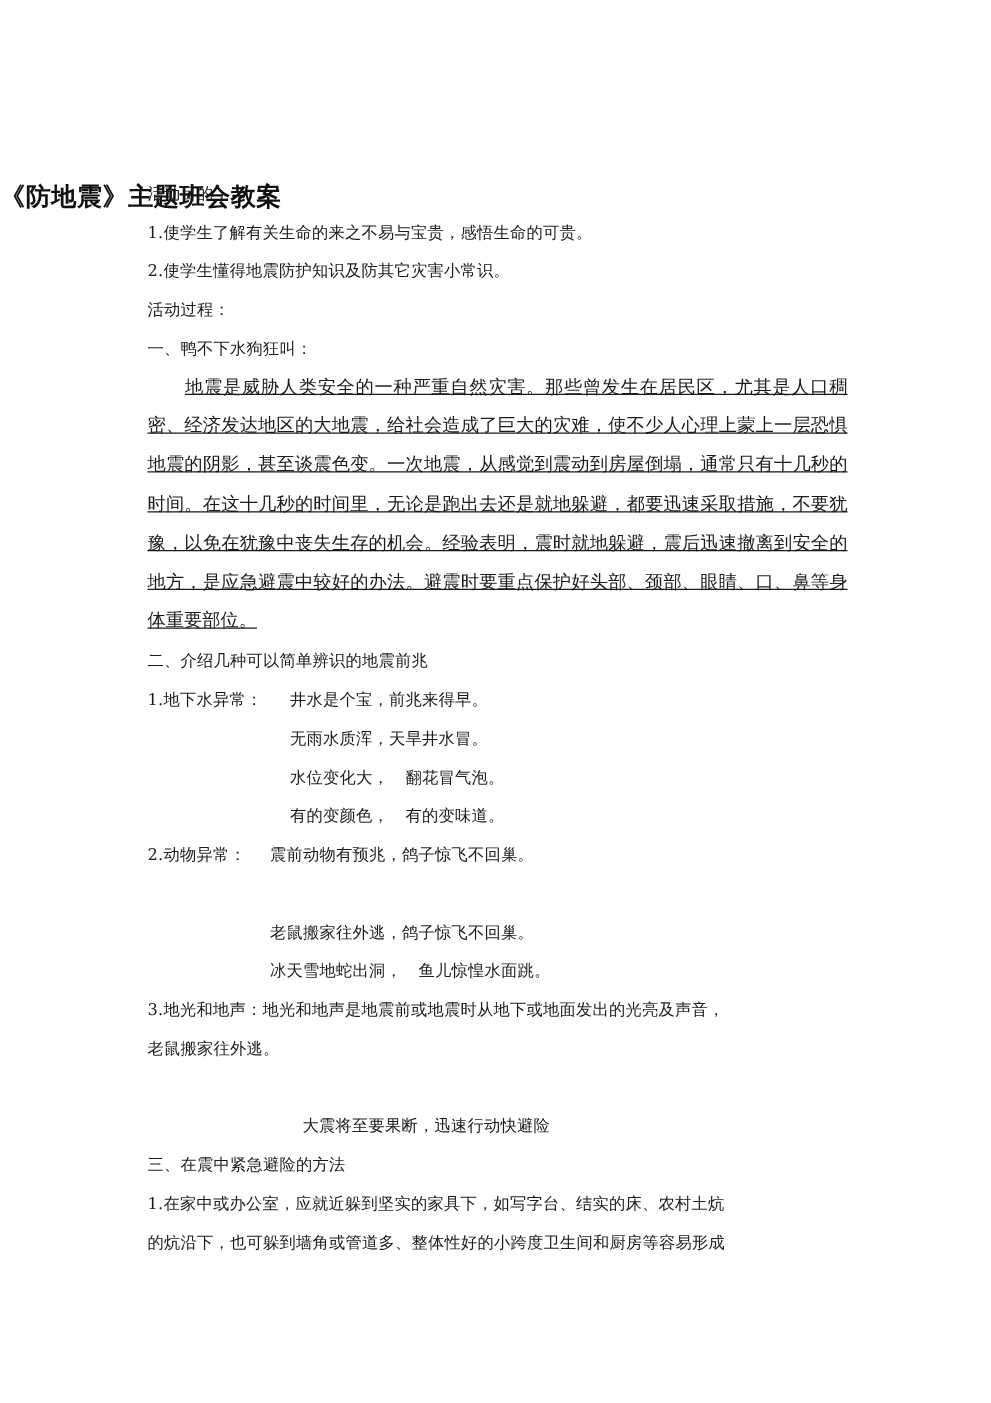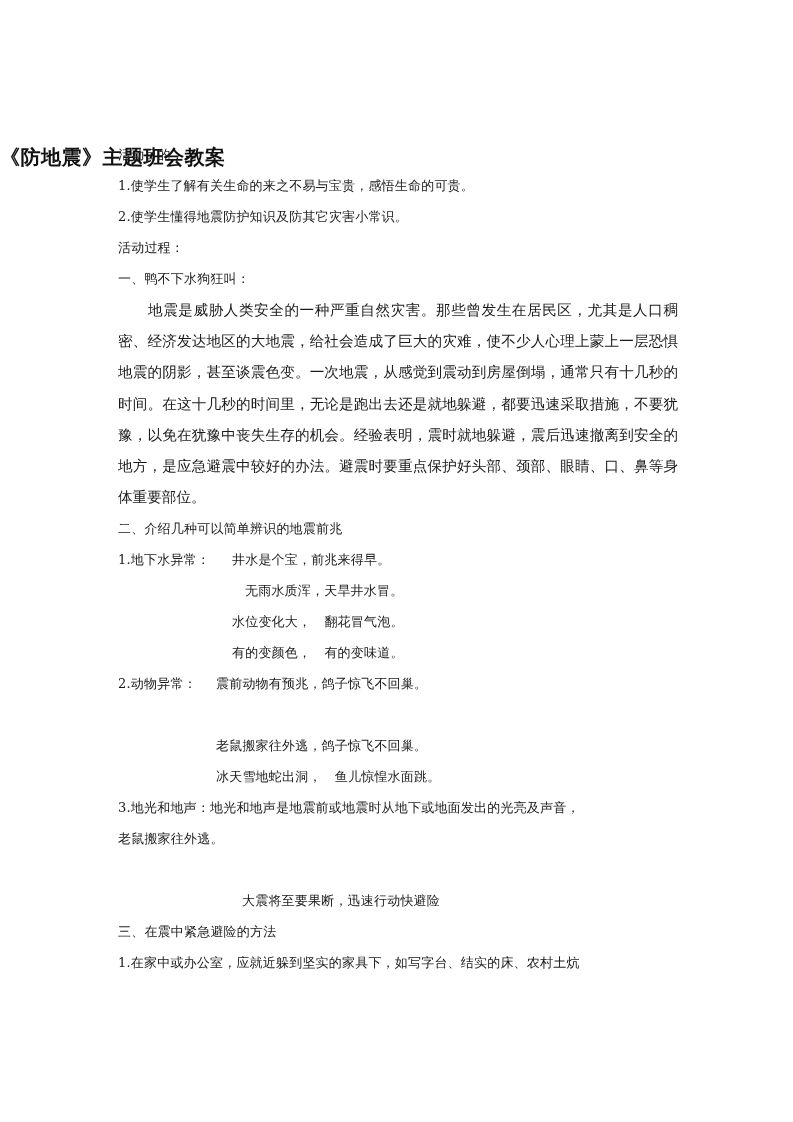--- a/index.html
+++ b/index.html
@@ -4,48 +4,49 @@
   <style>
     html, body { margin: 0; padding: 0; background: #ffffff; }
     body { width: 793px; height: 1122px; position: relative; overflow: hidden;
            font-family: "DejaVu Serif", "Liberation Serif", serif; color: #1a1a1a; }
     .page { position: absolute; left: 0; top: 0; width: 793px; height: 1122px; }
     .title { position: absolute; top: 104px; left: 0; width: 793px; text-align: left;
              font-family: "DejaVu Sans", "Liberation Sans", sans-serif; font-weight: bold;
              font-size: 20px; letter-spacing: 0.5px; color: #111; margin-top: 40px; }
     .line { position: absolute; left: 118px; font-size: 13px; white-space: nowrap; letter-spacing: 0.2px; }
     .para { position: absolute; left: 118px; width: 560px; font-size: 14.6px; line-height: 31.2px;
-            text-align: justify; text-indent: 30px; }
+            text-align: justify; text-indent: 30px; text-decoration: underline; }
   </style>
 </head>
 <body>
 
 <div class="page">
   <div class="title">《防地震》主题班会教案</div>
 
   <div class="line" style="top:146px">活动目的：</div>
   <div class="line" style="top:177px">1.使学生了解有关生命的来之不易与宝贵，感悟生命的可贵。</div>
   <div class="line" style="top:208px">2.使学生懂得地震防护知识及防其它灾害小常识。</div>
   <div class="line" style="top:239px">活动过程：</div>
   <div class="line" style="top:270px">一、鸭不下水狗狂叫：</div>
 
   <div class="para" style="top:294px">地震是威胁人类安全的一种严重自然灾害。那些曾发生在居民区，尤其是人口稠密、经济发达地区的大地震，给社会造成了巨大的灾难，使不少人心理上蒙上一层恐惧地震的阴影，甚至谈震色变。一次地震，从感觉到震动到房屋倒塌，通常只有十几秒的时间。在这十几秒的时间里，无论是跑出去还是就地躲避，都要迅速采取措施，不要犹豫，以免在犹豫中丧失生存的机会。经验表明，震时就地躲避，震后迅速撤离到安全的地方，是应急避震中较好的办法。避震时要重点保护好头部、颈部、眼睛、口、鼻等身体重要部位。</div>
 
   <div class="line" style="top:520px">二、介绍几种可以简单辨识的地震前兆</div>
 
   <div class="line" style="top:551px">1.地下水异常：</div>
   <div class="line" style="top:551px; left:232px">井水是个宝，前兆来得早。</div>
-  <div class="line" style="top:582px; left:245px">无雨水质浑，天旱井水冒。</div>
+  <div class="line" style="top:582px; left:232px">无雨水质浑，天旱井水冒。</div>
   <div class="line" style="top:613px; left:232px">水位变化大，　翻花冒气泡。</div>
   <div class="line" style="top:644px; left:232px">有的变颜色，　有的变味道。</div>
 
   <div class="line" style="top:675px">2.动物异常：</div>
   <div class="line" style="top:675px; left:216px">震前动物有预兆，鸽子惊飞不回巢。</div>
   <div class="line" style="top:737px; left:216px">老鼠搬家往外逃，鸽子惊飞不回巢。</div>
   <div class="line" style="top:768px; left:216px">冰天雪地蛇出洞，　鱼儿惊惶水面跳。</div>
 
   <div class="line" style="top:799px">3.地光和地声：地光和地声是地震前或地震时从地下或地面发出的光亮及声音，</div>
   <div class="line" style="top:830px">老鼠搬家往外逃。</div>
   <div class="line" style="top:892px; left:242px">大震将至要果断，迅速行动快避险</div>
 
   <div class="line" style="top:923px">三、在震中紧急避险的方法</div>
   <div class="line" style="top:954px">1.在家中或办公室，应就近躲到坚实的家具下，如写字台、结实的床、农村土炕</div>
+  <div class="line" style="top:985px">的炕沿下，也可躲到墙角或管道多、整体性好的小跨度卫生间和厨房等容易形成</div>
 </div>
 
 </body></html>

